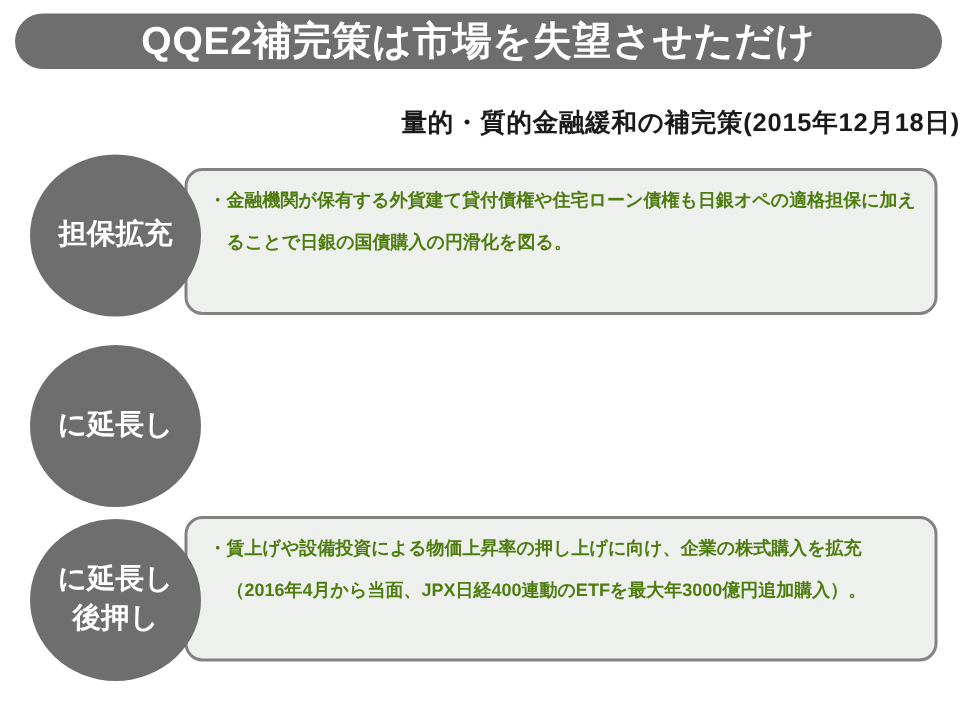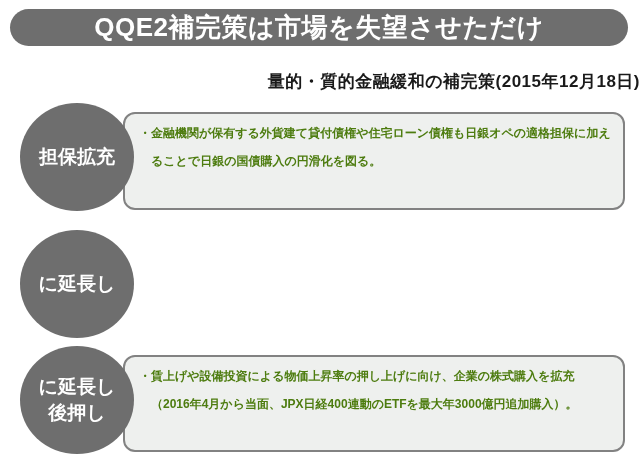--- a/index.html
+++ b/index.html
@@ -45,21 +45,21 @@
     border-radius: 12px;
     box-sizing: border-box;
     padding: 5px 12px 0 14px;
     color: #4d7c0f;
     font-size: 12px; font-weight: bold;
     line-height: 28px;
     overflow: hidden;
   }
   .row-box.box-0 { top: 112px; height: 98px; }
   .row-box.box-1 { top: 220px; height: 119px; }
-  .row-box.box-2 { top: 355px; height: 97px; }
+  .row-box.box-2 { top: 344px; height: 97px; }
 
   .bullet {
     text-indent: -1em;
     padding-left: 1em;
   }
 
   .circle {
     position: absolute;
     left: 20px;
     width: 114px; height: 108px;

